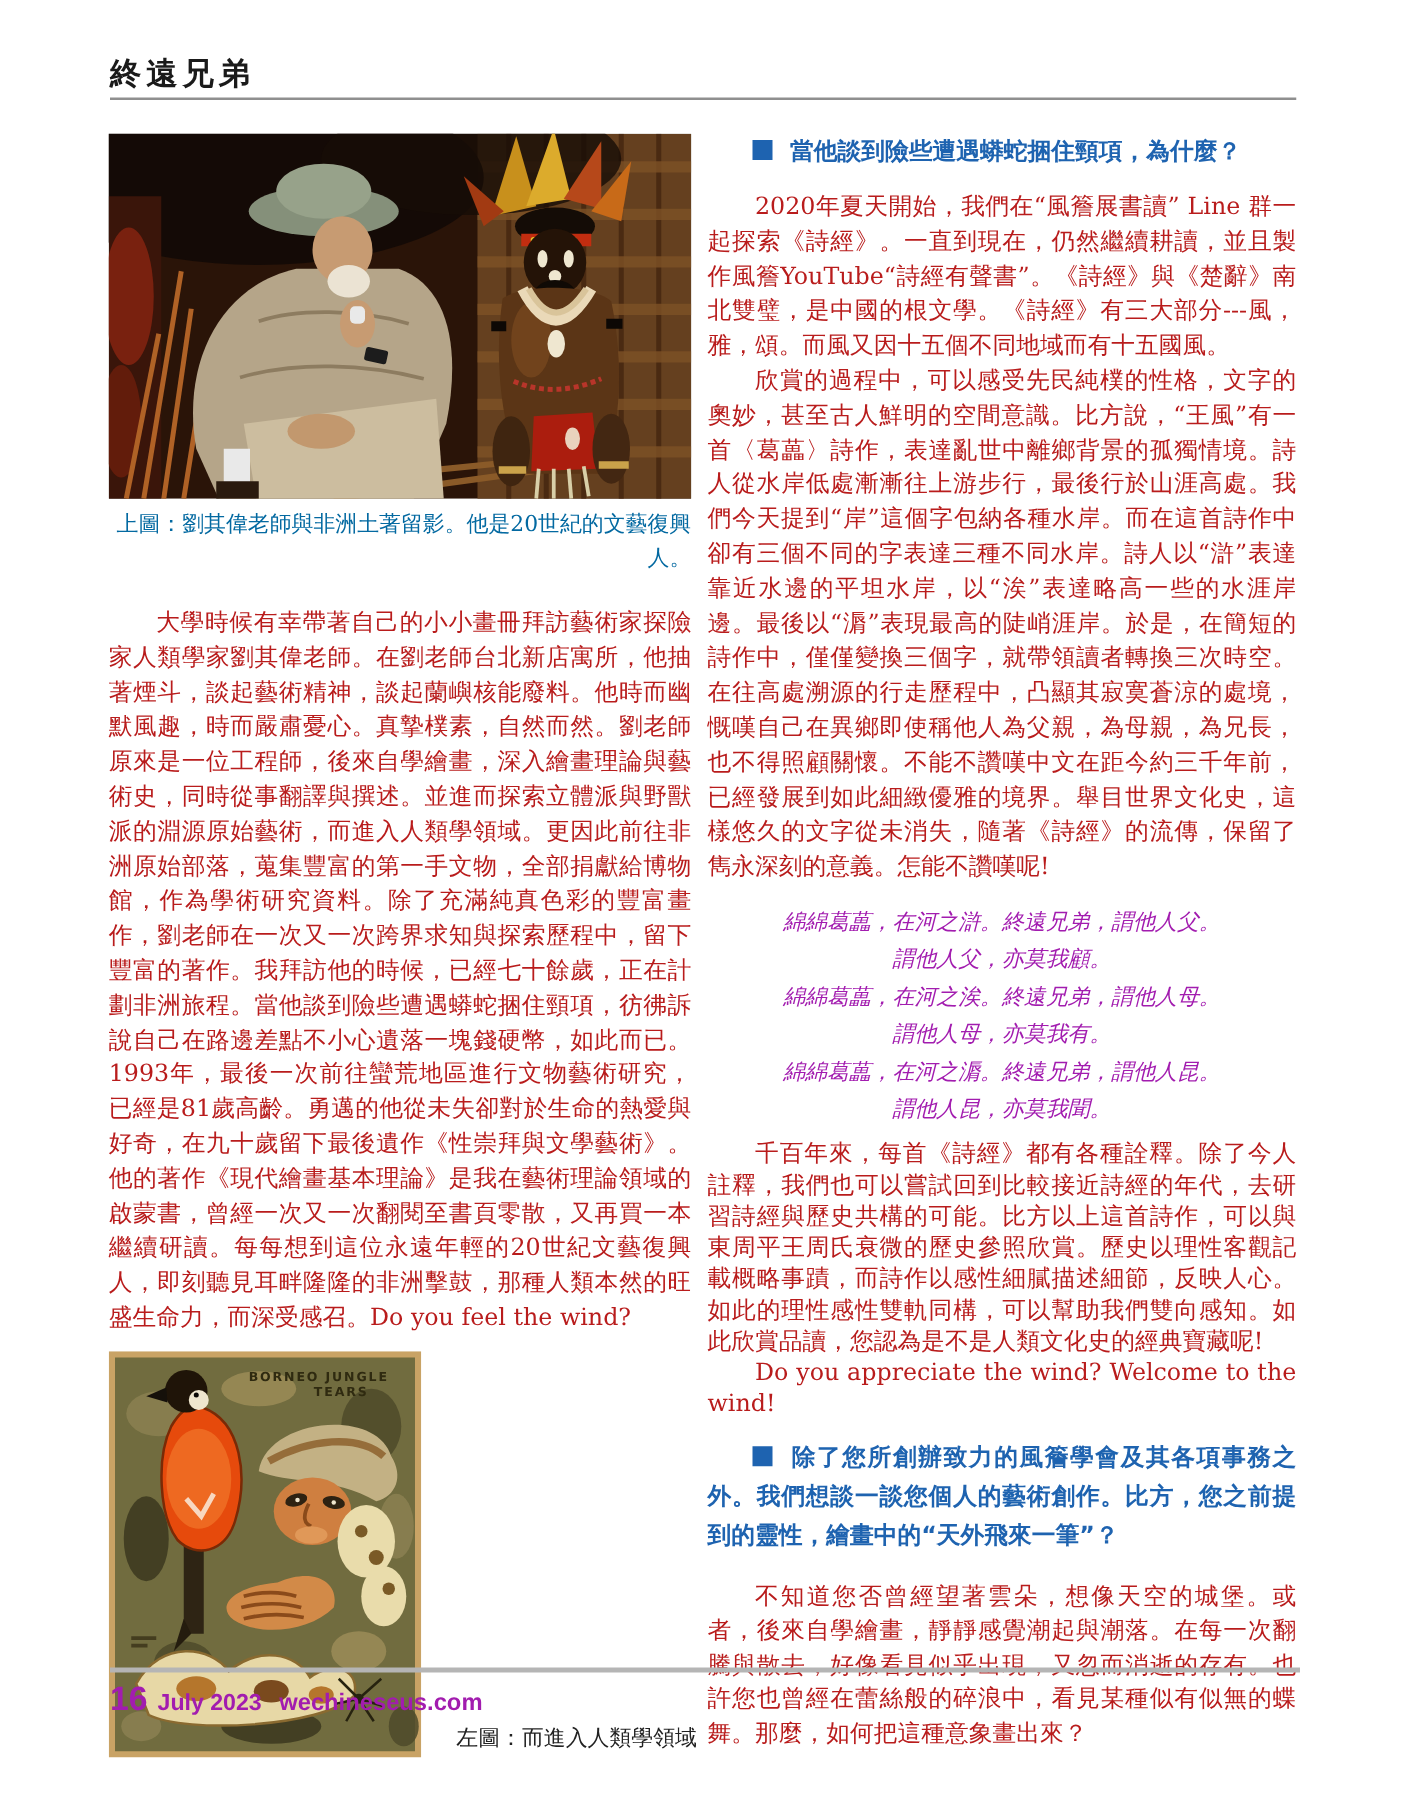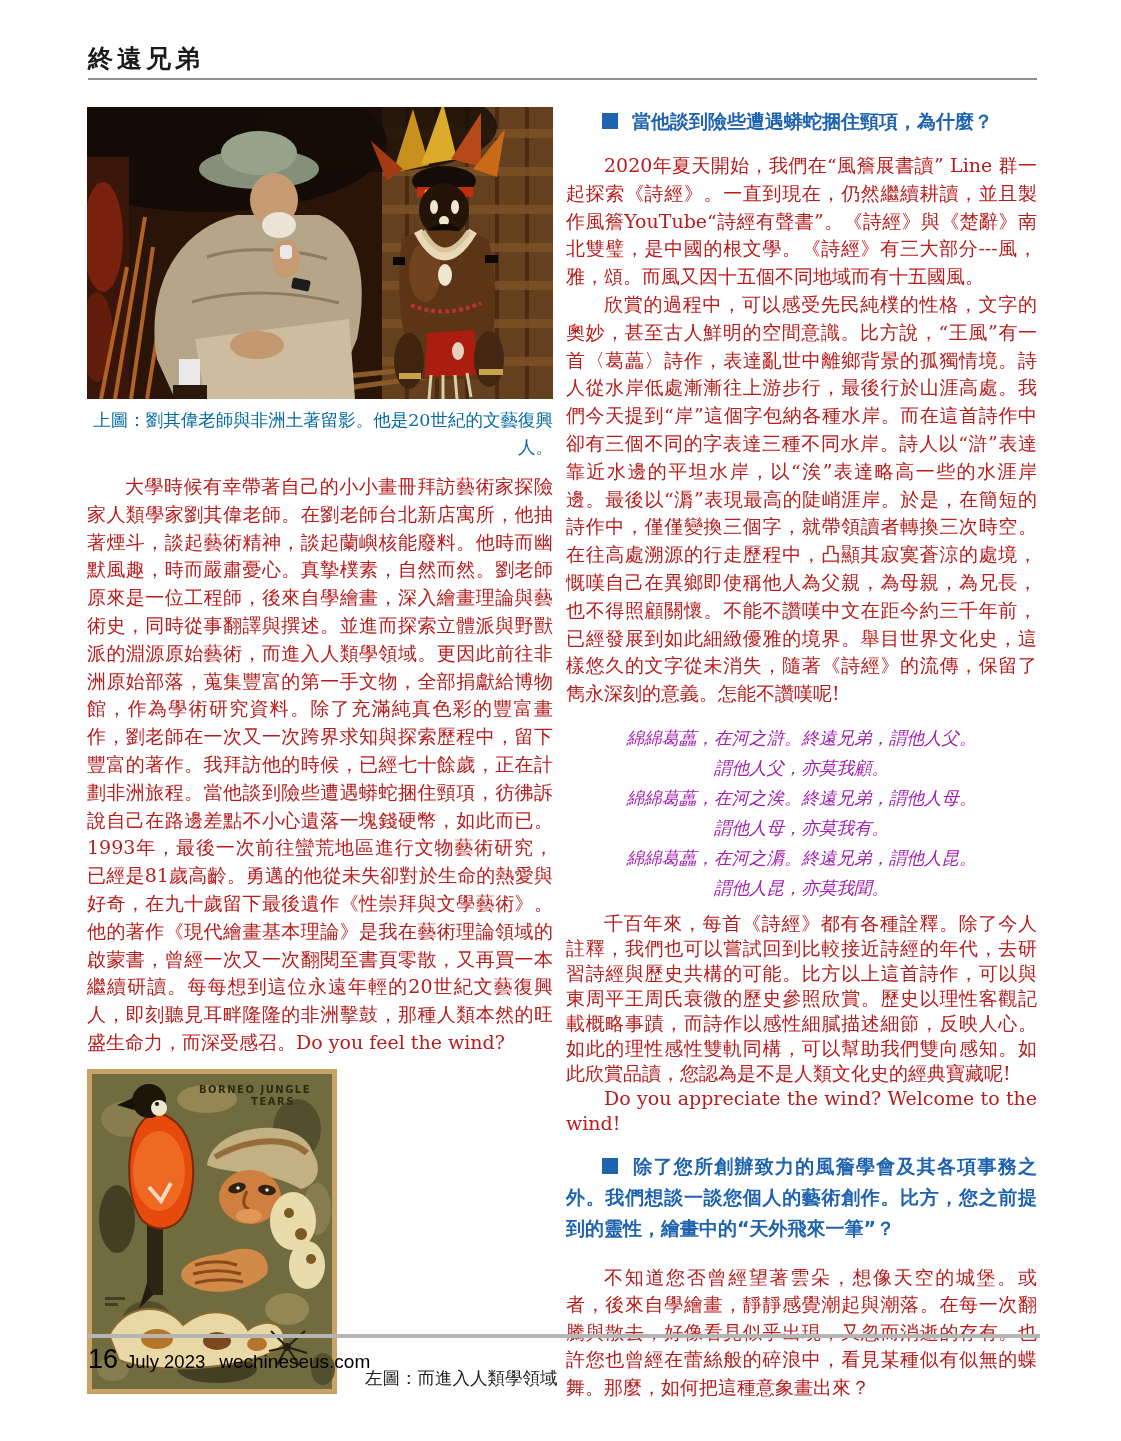--- a/index.html
+++ b/index.html
@@ -23,21 +23,21 @@
   .col-right { position:absolute; left:566px; top:106px; width:471px; }
 
   .photo-frame { display:block; width:466px; height:292px; }
   .fig-caption {
     margin-top:8px; text-align:right; font-size:17.5px; line-height:27px; color:#0369a1;
   }
   .body-text {
     font-size:19px; line-height:27.8px; text-align:justify; color:#b91c1c;
   }
   .indent { text-indent:2em; }
-  .col-left .body-text { margin-top:12px; }
+  .col-left .body-text { margin-top:24px; }
 
   .painting-row { margin-top:12px; display:flex; align-items:flex-end; }
   .painting-frame { display:block; width:250px; height:325px; flex:0 0 auto; }
   .painting-caption {
     margin-left:28px; margin-bottom:4px; font-size:17.5px; color:#222; white-space:nowrap;
   }
 
   .q-head {
     color:#1e63b0; font-weight:bold; font-size:19px; line-height:30px;
     text-align:justify; text-indent:1.9em;
@@ -54,21 +54,21 @@
   .poem {
     margin:15px 0 8px 0; text-align:center; font-style:italic;
     font-size:17.5px; line-height:30px; color:#a21caf;
   }
   .p-last { margin-top:20px; line-height:27.5px; }
 
   
   .footer-rule { position:absolute; left:88px; top:1334px; width:952px; height:4px; background:#b5b5b5; }
   .footer-text {
     position:absolute; left:88px; top:1344px;
-    font-family:"Liberation Sans","DejaVu Sans",sans-serif; color:#000000;
+    font-family:"Liberation Sans","DejaVu Sans",sans-serif; color:#a21caf;font-weight:bold;
   }
   .footer-text .page-num { font-size:27px; }
   .footer-text .footer-date { font-size:18.5px; margin-left:8px; }
   .footer-text .footer-site { font-size:19px; margin-left:14px; }
 </style>
 </head>
 <body>
 
 <div class="page">
 

